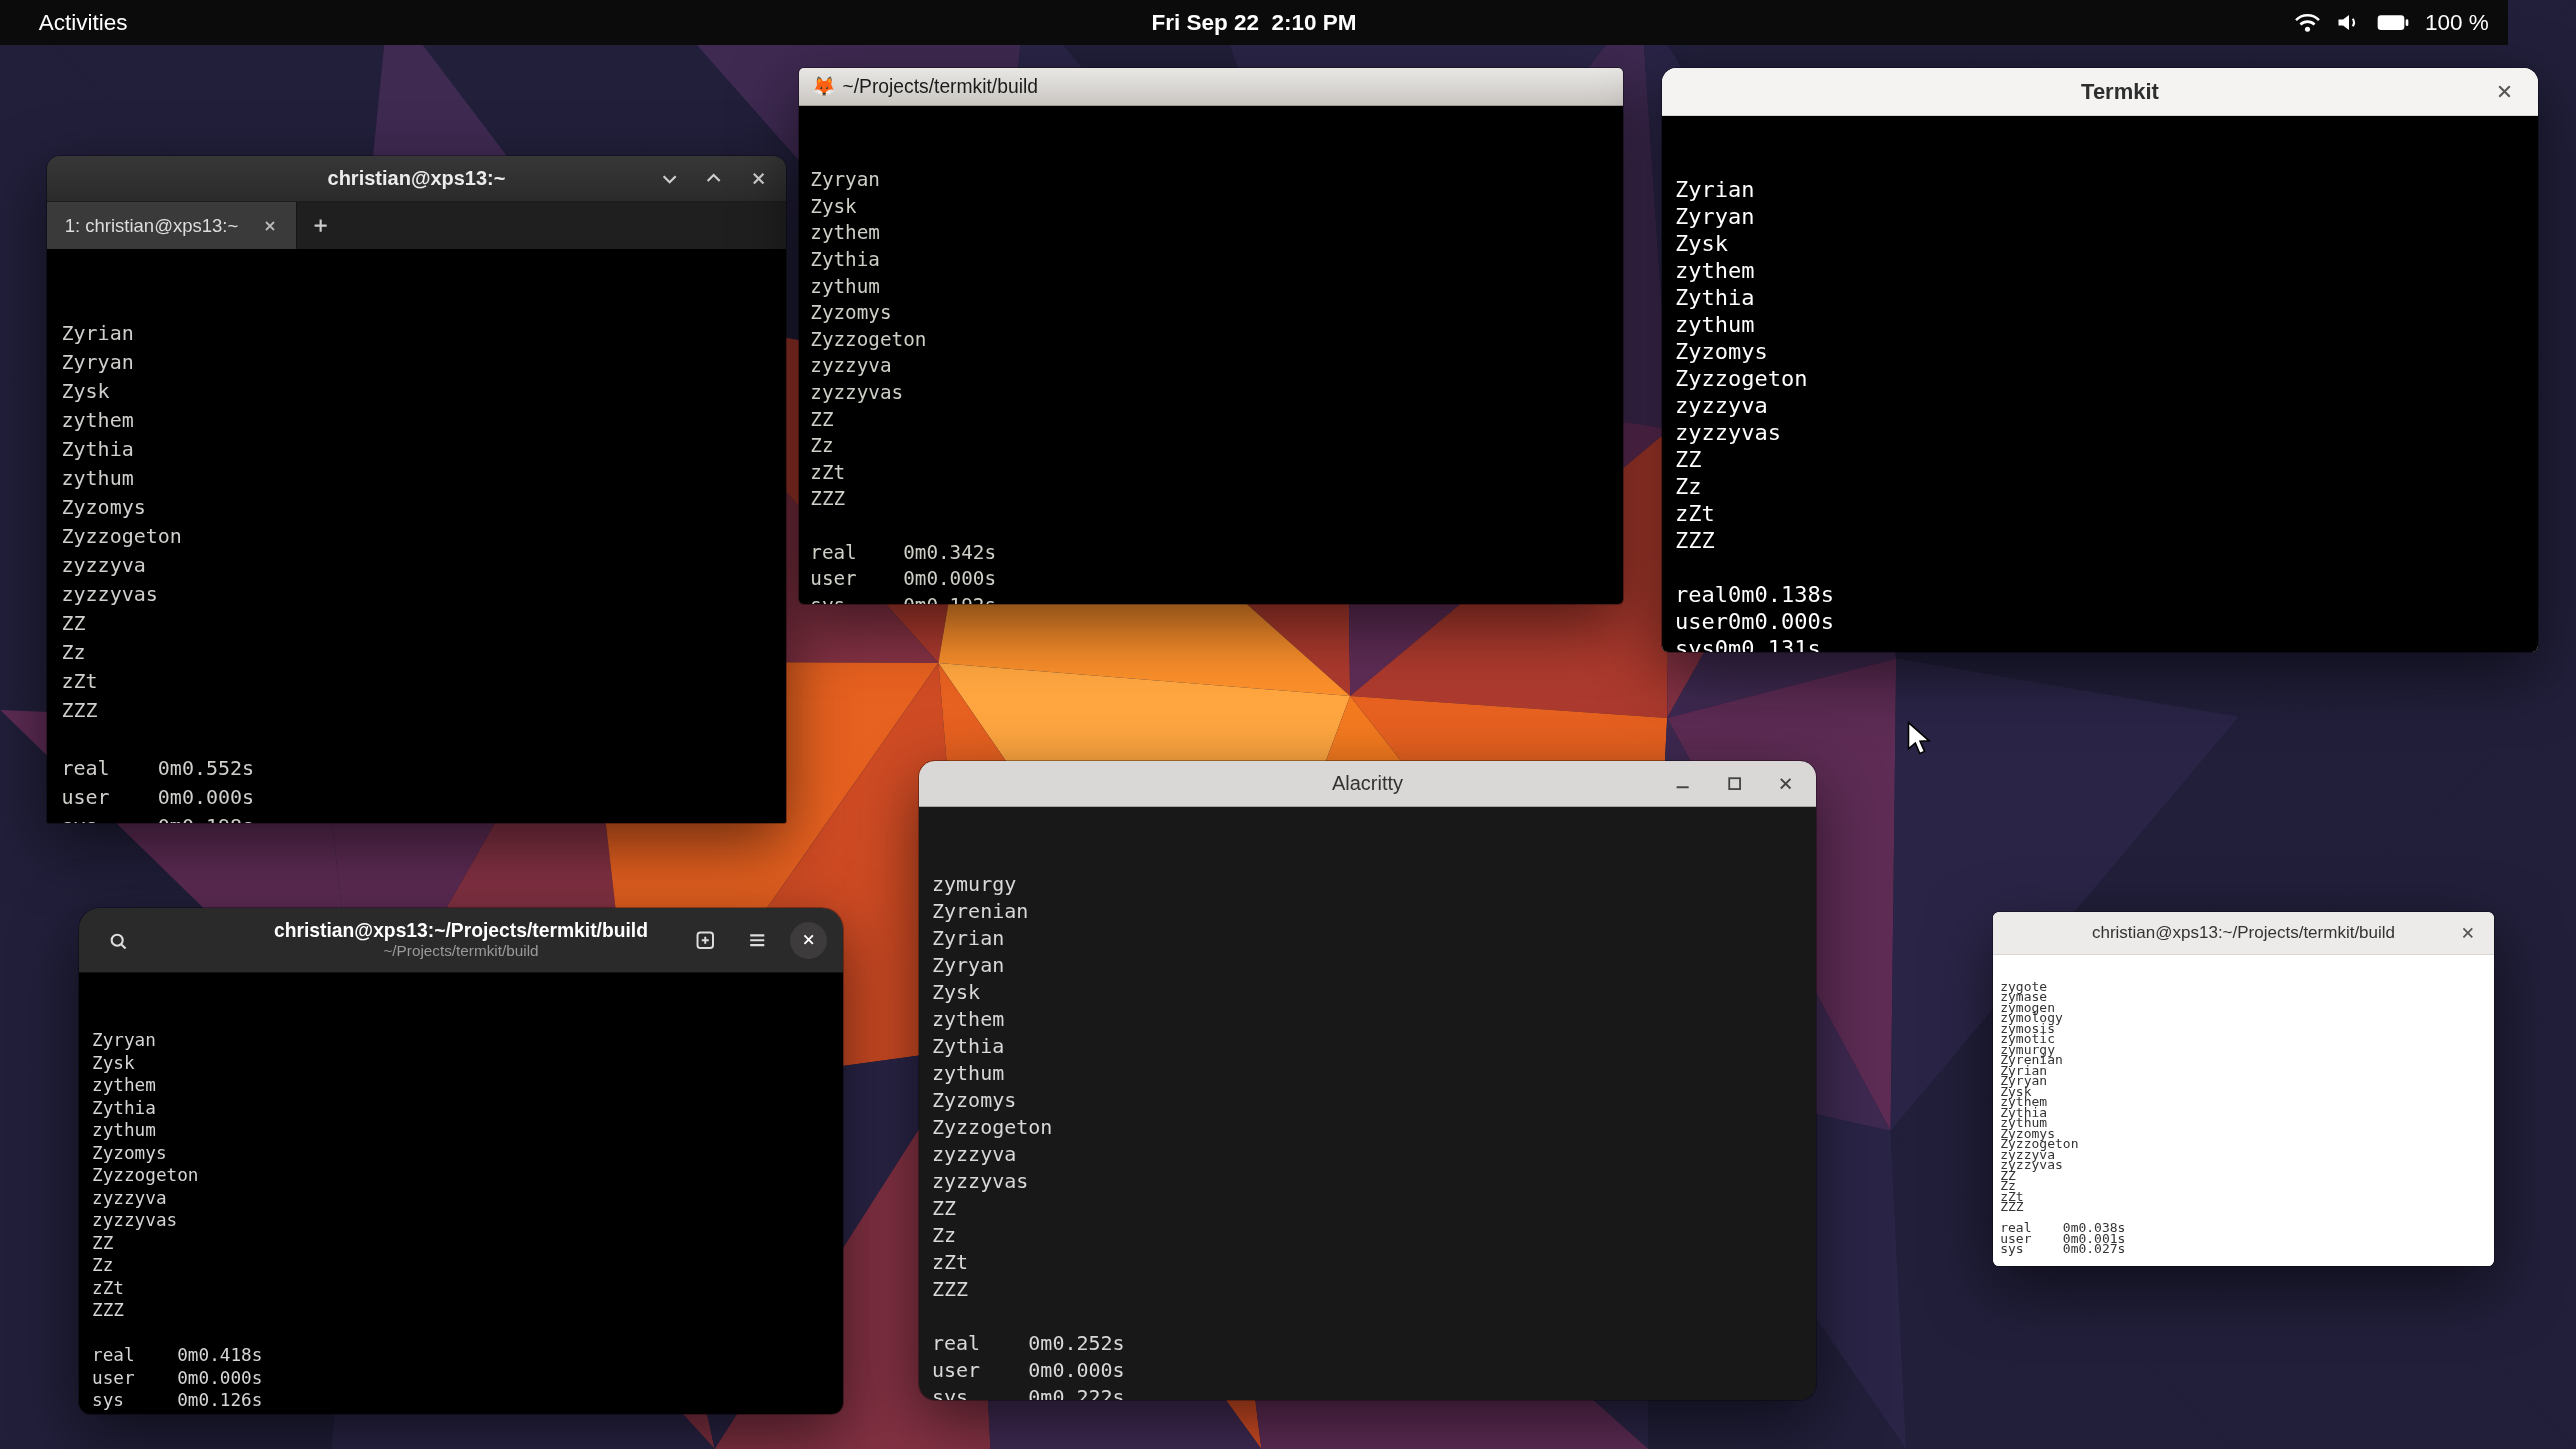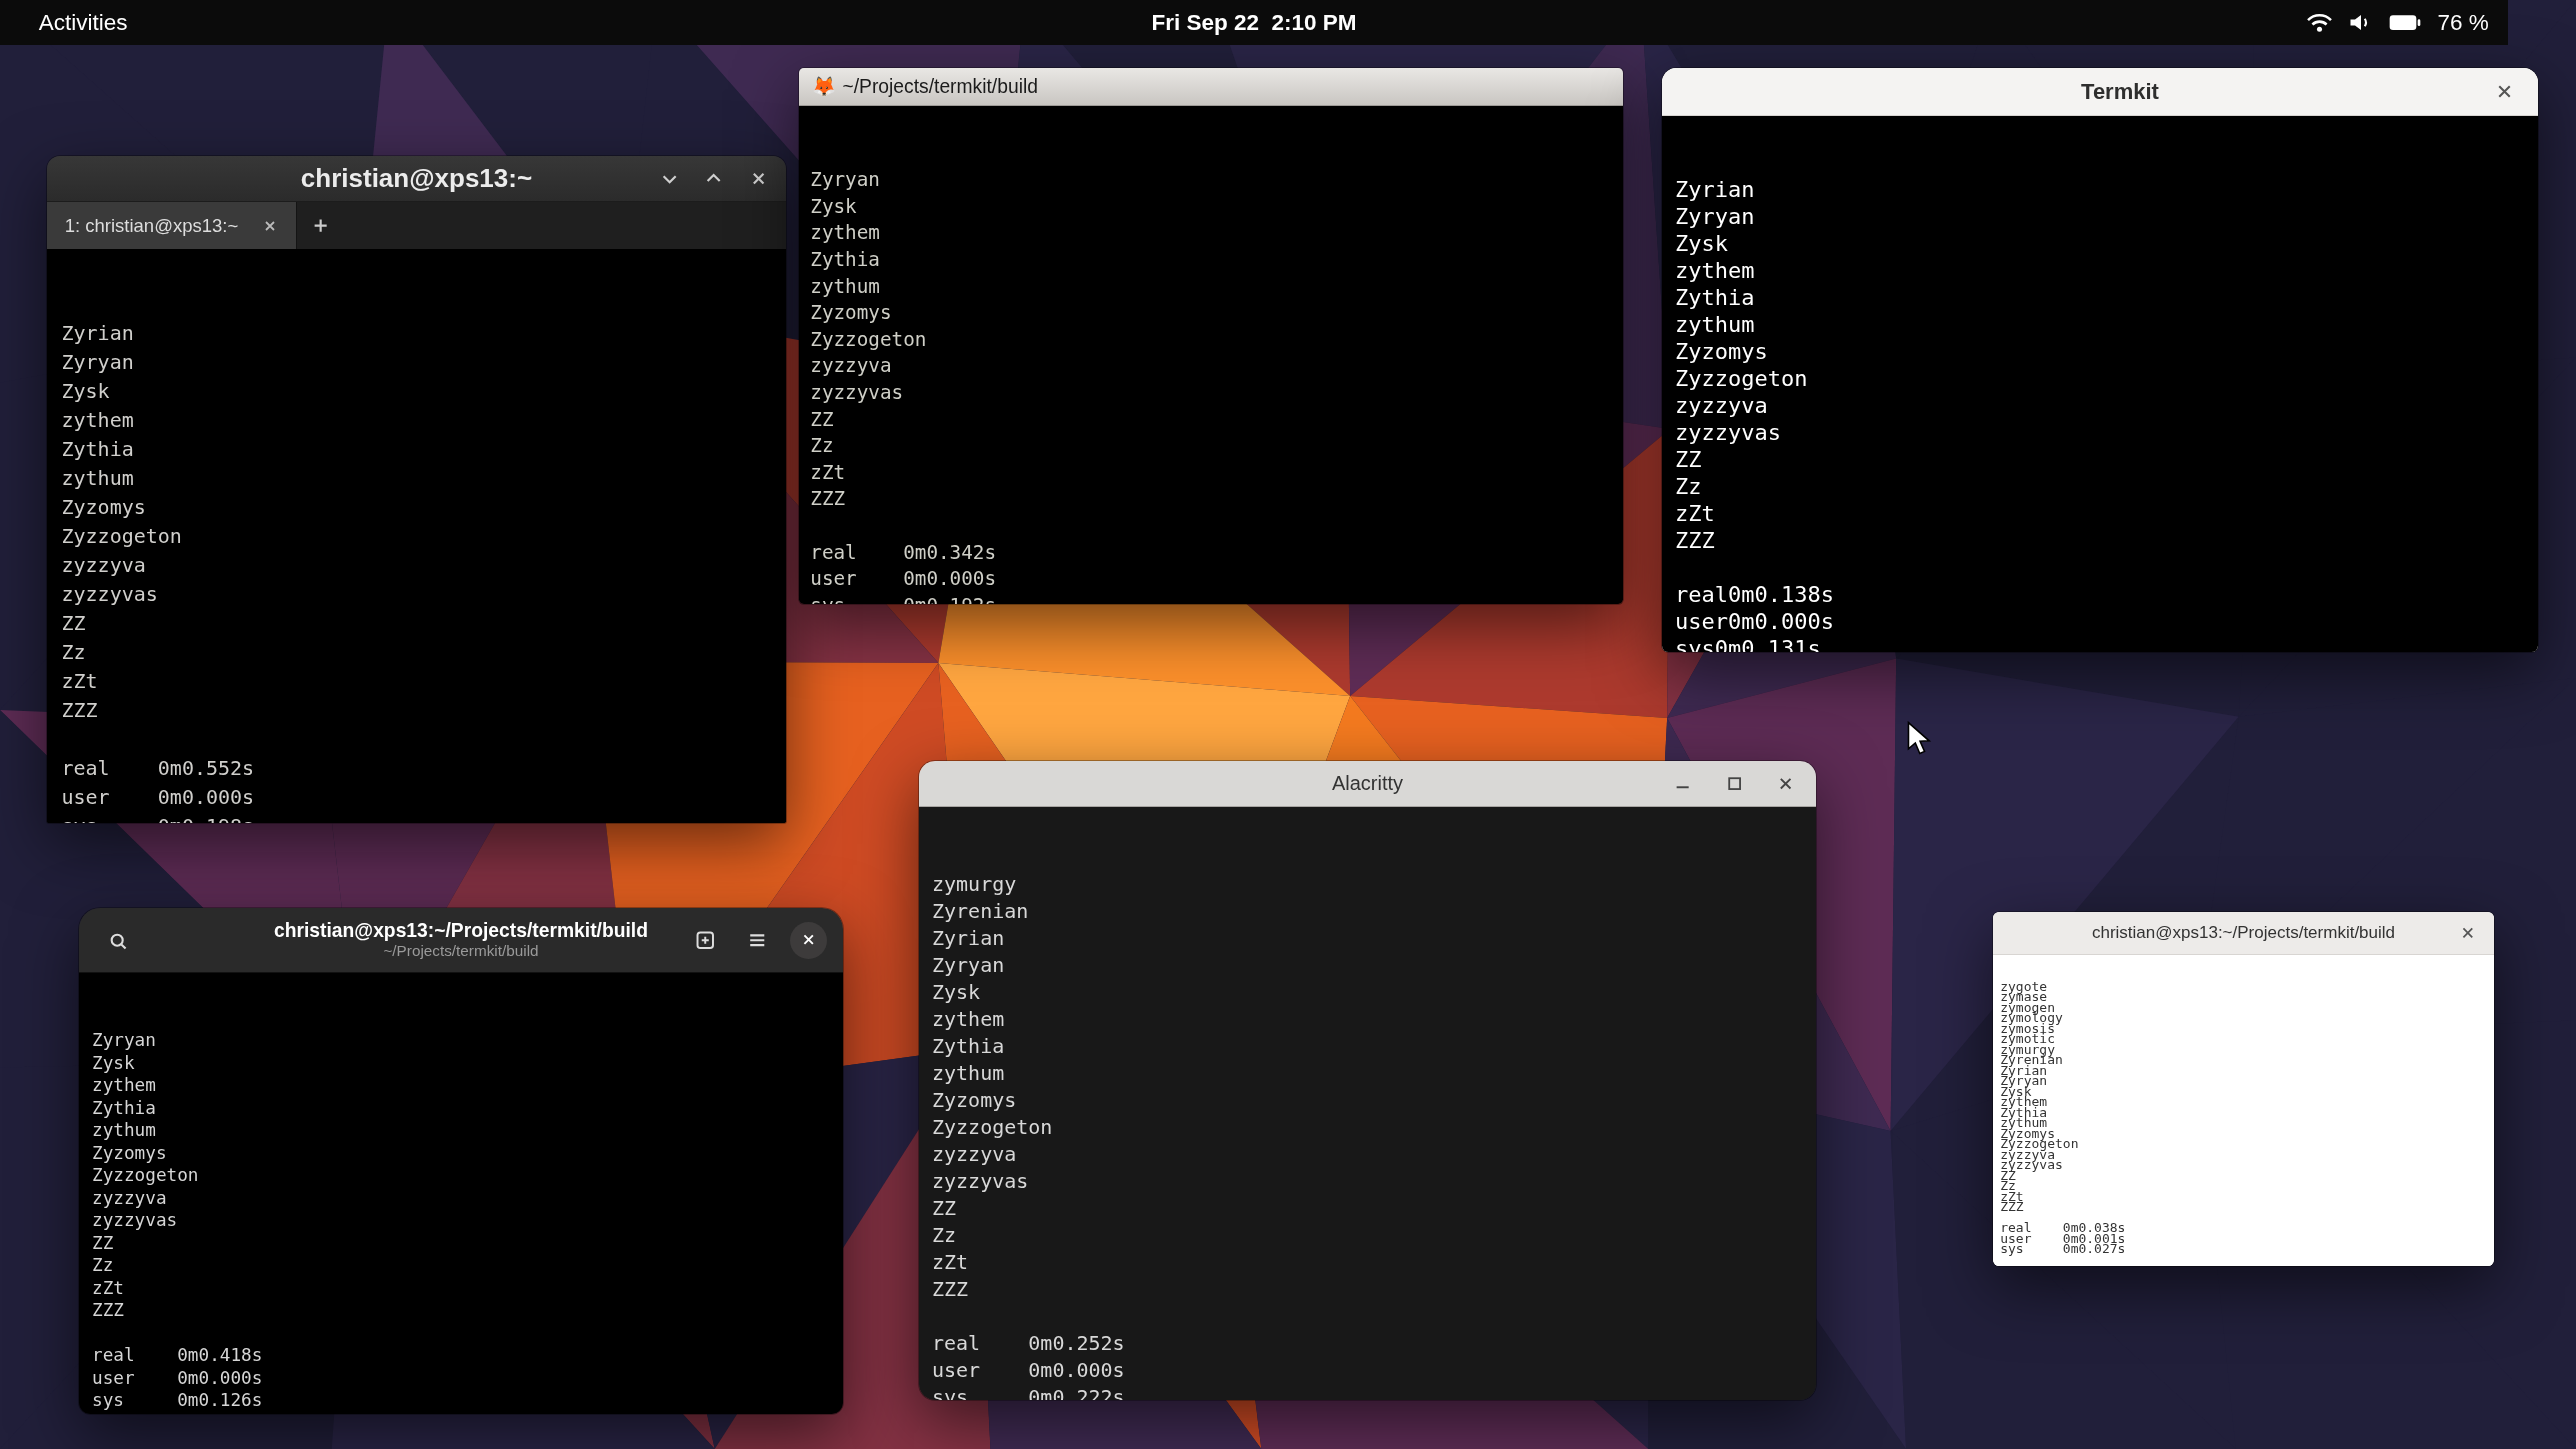--- a/index.html
+++ b/index.html
@@ -22,21 +22,21 @@
   
   .window{position:absolute;display:flex;flex-direction:column;overflow:hidden;
           box-shadow:0 21px 64px rgba(0,0,0,.55), 0 0 0 0.8px rgba(0,0,0,.4);}
   .term{flex:1;min-height:0;overflow:hidden;white-space:pre;}
   .tl{white-space:pre;}
   .wbtn{display:flex;align-items:center;justify-content:center;cursor:default;}
   .pemoji{color:#e8862a;}
 
   
   .win1{left:47px;top:156px;width:739px;height:667px;border-radius:13px 13px 1.6px 1.6px;}
-  .tb1{height:45px;background:linear-gradient(#373737,#2b2b2b);color:#ececec;font-size:26px;
+  .tb1{height:45px;background:linear-gradient(#373737,#2b2b2b);color:#ececec;font-size:20px;
        font-weight:700;display:flex;align-items:center;justify-content:center;position:relative;
        border-bottom:0.8px solid #1c1c1c;flex:none;}
   .tb1 .tb-btns{position:absolute;right:9.7px;top:0;height:100%;display:flex;align-items:center;gap:9.7px;}
   .tb1 .wbtn{width:35px;height:35px;border-radius:50%;}
   .tabbar{height:47px;background:#1f1f1f;display:flex;align-items:stretch;flex:none;border-bottom:0.8px solid #000;}
   .tab{display:flex;align-items:center;gap:24px;padding:0 17.7px;background:#3a3a3a;color:#dddddd;
        font-size:18.5px;border-right:0.8px solid #141414;}
   .newtab{width:48px;display:flex;align-items:center;justify-content:center;}
   .t1{font-size:20px;line-height:29px;color:#d0cfcc;padding:11.3px 14.5px;background:#000;}
 
@@ -166,21 +166,21 @@
       <circle cx="8" cy="10" r="1.5" fill="#fff"></circle>
     </svg>
     <svg width="24" height="21" viewBox="0 0 16 12">
       <polygon points="1,4 4,4 8,1 8,11 4,8 1,8" fill="#fff"></polygon>
       <path d="M10.5 3.5a4.5 4.5 0 0 1 0 5" stroke="#fff" stroke-width="1.4" fill="none"></path>
     </svg>
     <svg width="32" height="19.3" viewBox="0 0 24 14">
       <rect x="0.5" y="1.5" width="20" height="11" rx="2.5" fill="#fff"></rect>
       <rect x="21.5" y="4.5" width="2" height="5" rx="1" fill="#fff"></rect>
     </svg>
-    <span>76 %</span>
+    <span>100 %</span>
   </div>
 </div>
 
 <div class="window win1">
   <div class="tb1">
     <span>christian@xps13:~</span>
     <span class="tb-btns">
       <span class="wbtn">
         <svg width="19.3" height="19.3" viewBox="0 0 16 16">
             <path d="M3 6l5 5 5-5" stroke="#cfcfcf" stroke-width="1.8" fill="none"></path>

